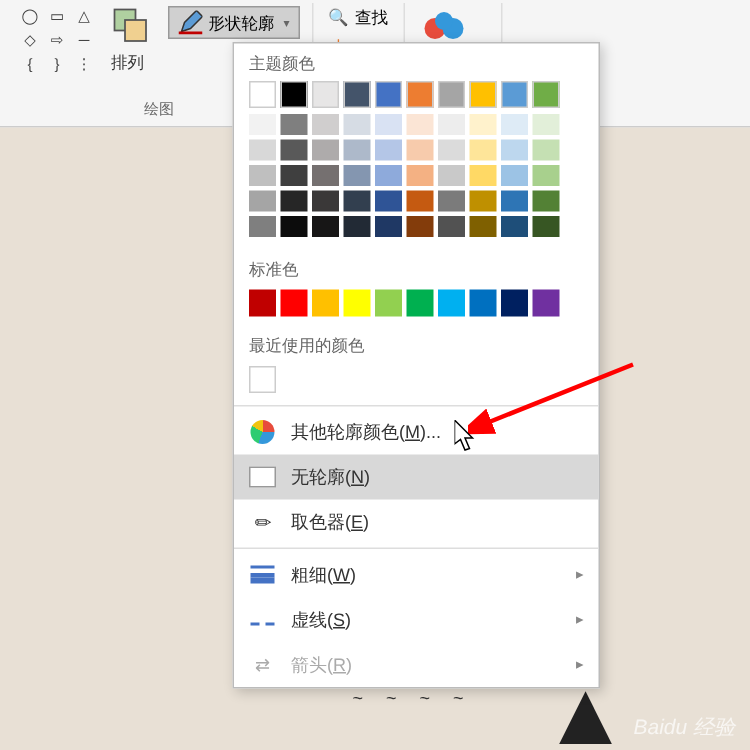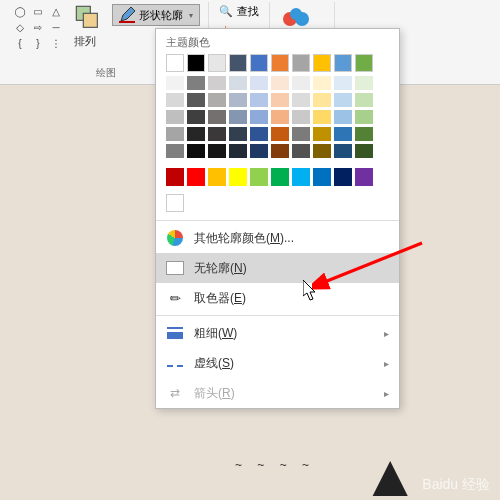--- a/index.html
+++ b/index.html
@@ -40,21 +40,21 @@
 .dd-item .item-icon { width: 18px; height: 18px; display: flex; align-items: center; justify-content: center; }
 .dd-item .item-chevron { margin-left: auto; font-size: 10px; color: #888; }
 .underline { text-decoration: underline; }
 
 .cursor { position: absolute; left: 303px; top: 280px; z-index: 20; font-size: 16px; pointer-events: none; }
 .arrow-annot { position: absolute; left: 312px; top: 238px; z-index: 15; pointer-events: none; }
 
 .canvas-bg { position: absolute; left: 0; top: 85px; right: 0; bottom: 0; background: #e8e0d5; z-index: 1; }
 .birds { position: absolute; bottom: 28px; left: 235px; font-size: 12px; color: #333; letter-spacing: 6px; }
 .tower { position: absolute; bottom: -10px; right: 80px; font-size: 60px; color: #222; }
-.watermark { position: absolute; bottom: 6px; right: 10px; font-size: 14px; color: rgba(255,255,255,0.7); z-index: 5; }
+.watermark { position: absolute; bottom: 6px; right: 10px; font-size: 14px; color: rgba(255,255,255,0.7); font-style: italic; z-index: 5; }
 
 .no-outline-box { width: 18px; height: 14px; border: 1px solid #999; background: #fff; }
 .pie-icon { width: 16px; height: 16px; border-radius: 50%; background: conic-gradient(#e74c3c 0 90deg, #3498db 90deg 200deg, #2ecc71 200deg 300deg, #f1c40f 300deg 360deg); }
 .eyedropper { transform: rotate(-45deg); font-size: 13px; }
 .lines-icon { width: 16px; height: 12px; border-top: 2px solid #4472c4; border-bottom: 4px solid #4472c4; position: relative; }
 .lines-icon::after { content: ''; position: absolute; top: 3px; left: 0; right: 0; height: 3px; background: #4472c4; }
 .dash-icon { width: 16px; height: 2px; border-top: 2px dashed #4472c4; margin-top: 6px; }
 .arrow-icon-sm { font-size: 12px; }
 </style>
 </head>
@@ -198,33 +198,35 @@
       <div class="swatch" style="background: rgb(23, 22, 22);"></div>
       <div class="swatch" style="background: rgb(34, 42, 53);"></div>
       <div class="swatch" style="background: rgb(31, 56, 100);"></div>
       <div class="swatch" style="background: rgb(131, 60, 11);"></div>
       <div class="swatch" style="background: rgb(82, 82, 82);"></div>
       <div class="swatch" style="background: rgb(127, 96, 0);"></div>
       <div class="swatch" style="background: rgb(30, 78, 121);"></div>
       <div class="swatch" style="background: rgb(55, 86, 35);"></div>
     </div>
 
+  <div class="dd-section-label">标准色</div>
   <div class="std-row" id="std-row">
       <div class="swatch" style="background: rgb(192, 0, 0);"></div>
       <div class="swatch" style="background: rgb(255, 0, 0);"></div>
       <div class="swatch" style="background: rgb(255, 192, 0);"></div>
       <div class="swatch" style="background: rgb(255, 255, 0);"></div>
       <div class="swatch" style="background: rgb(146, 208, 80);"></div>
       <div class="swatch" style="background: rgb(0, 176, 80);"></div>
       <div class="swatch" style="background: rgb(0, 176, 240);"></div>
       <div class="swatch" style="background: rgb(0, 112, 192);"></div>
       <div class="swatch" style="background: rgb(0, 32, 96);"></div>
       <div class="swatch" style="background: rgb(112, 48, 160);"></div>
     </div>
 
+  <div class="dd-section-label">最近使用的颜色</div>
   <div class="recent-row">
     <div class="swatch"></div>
   </div>
 
   <div class="dd-sep"></div>
 
   <div class="dd-item">
     <span class="item-icon">
         <span class="pie-icon"></span>
       </span>

